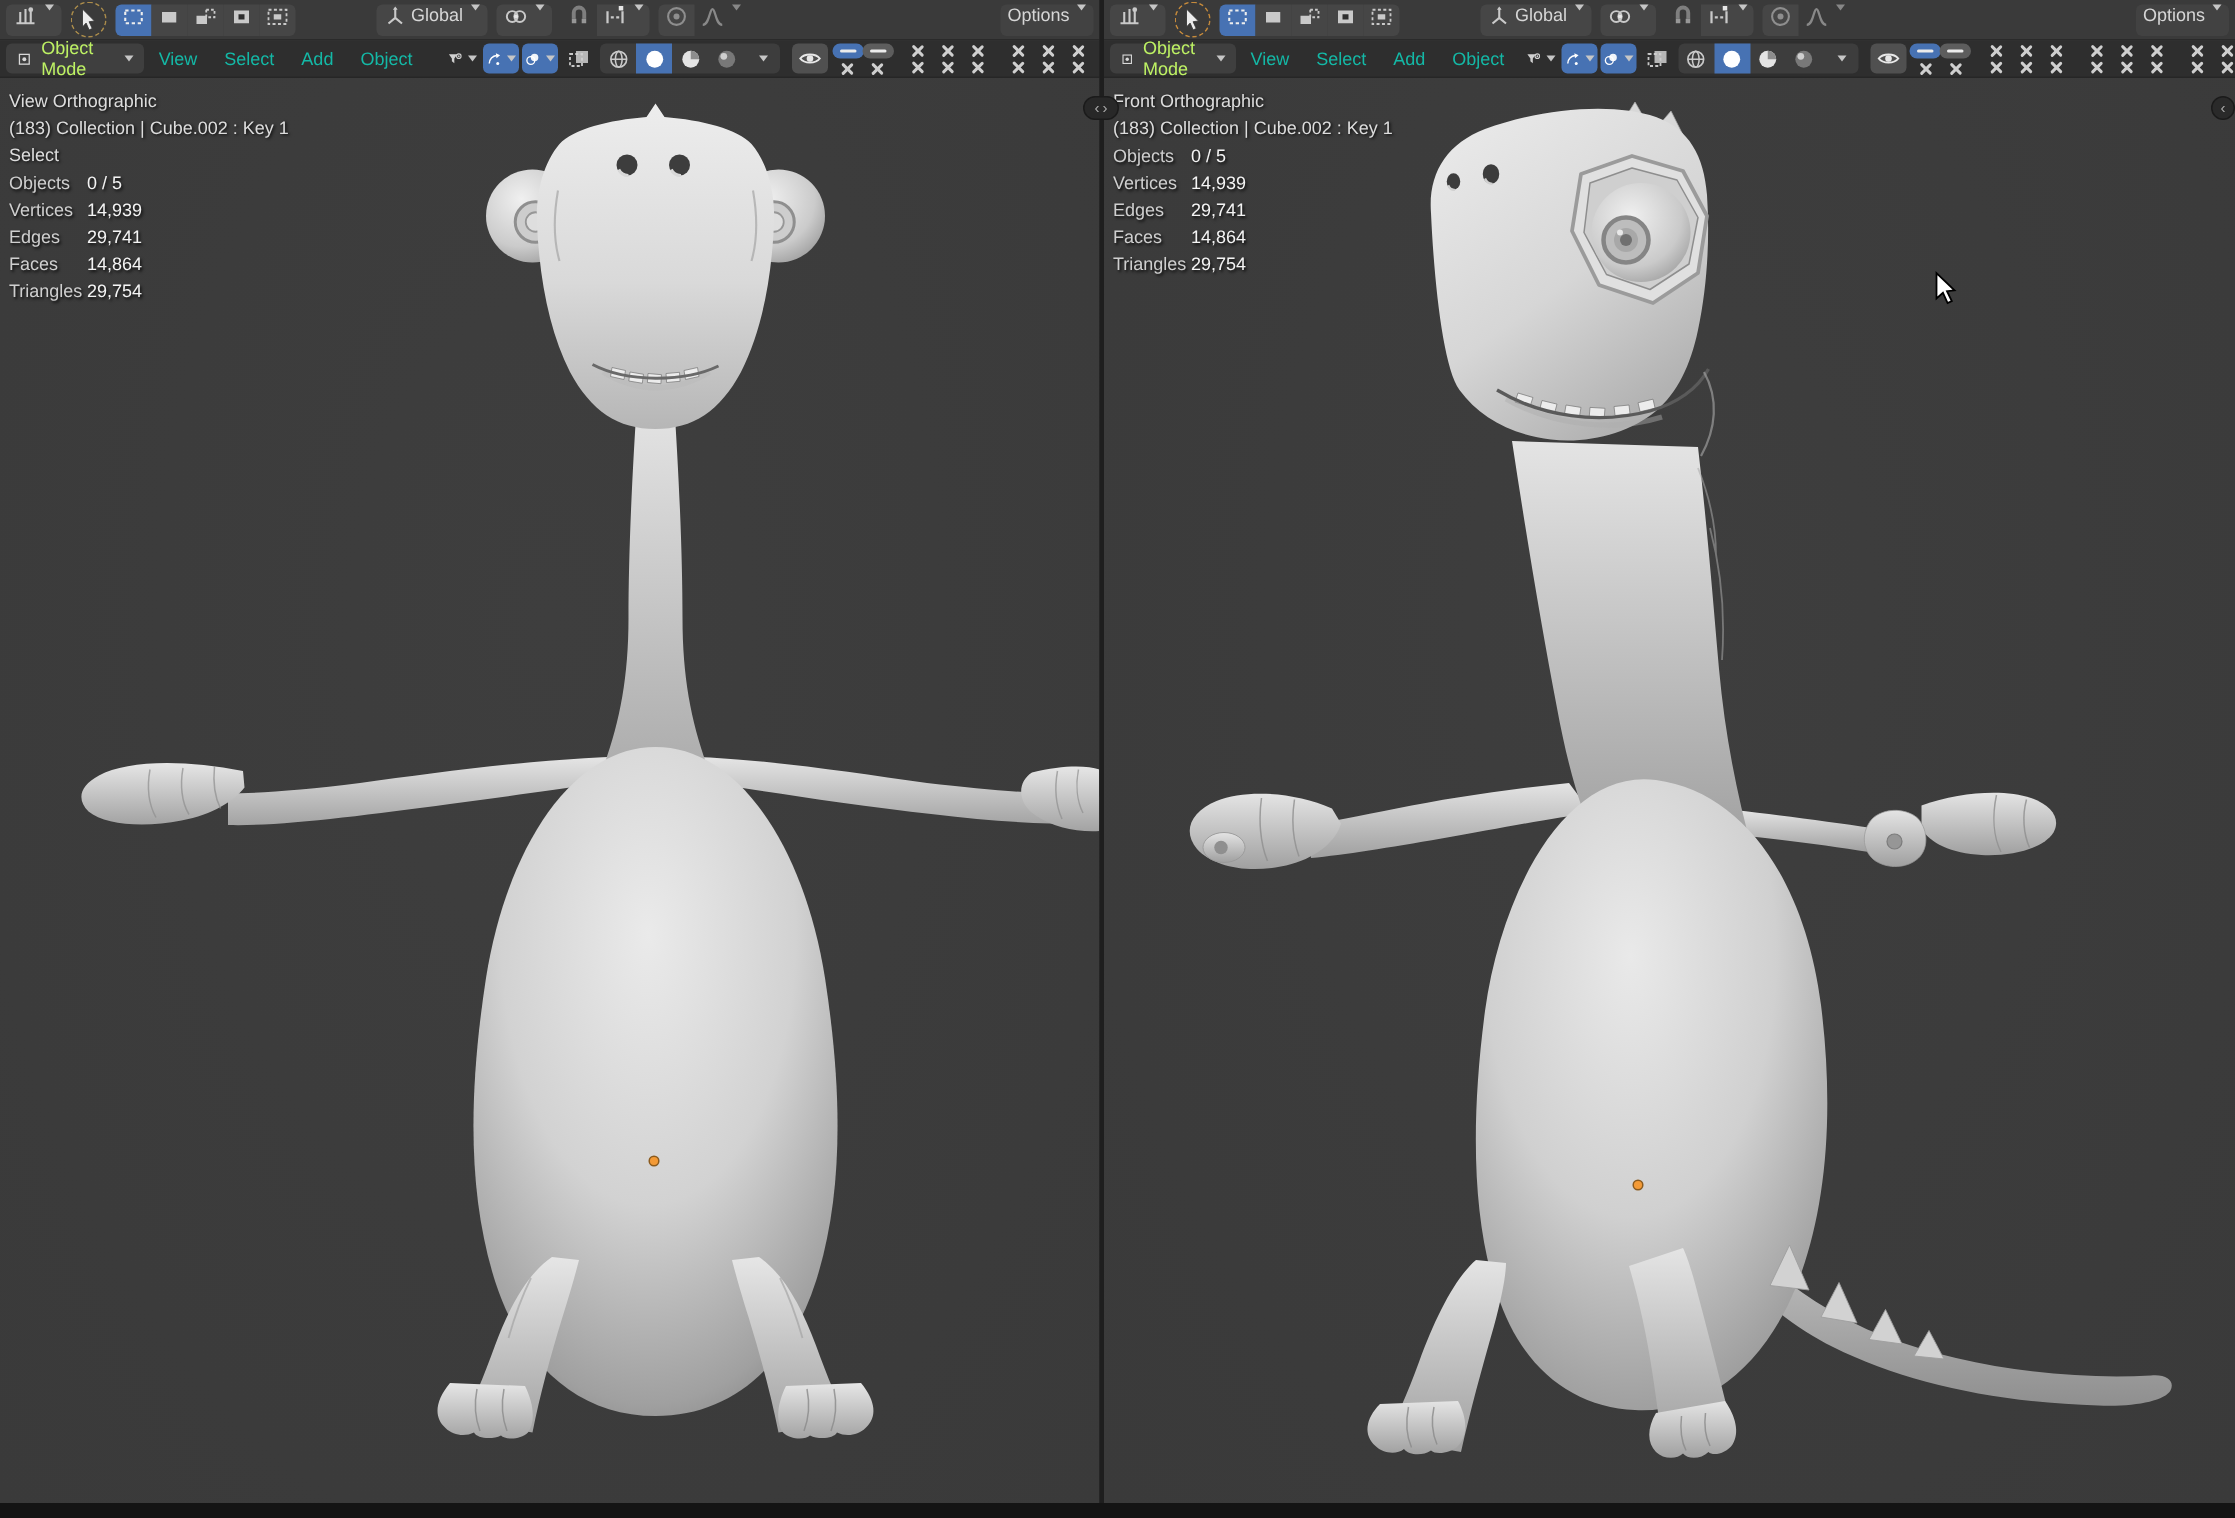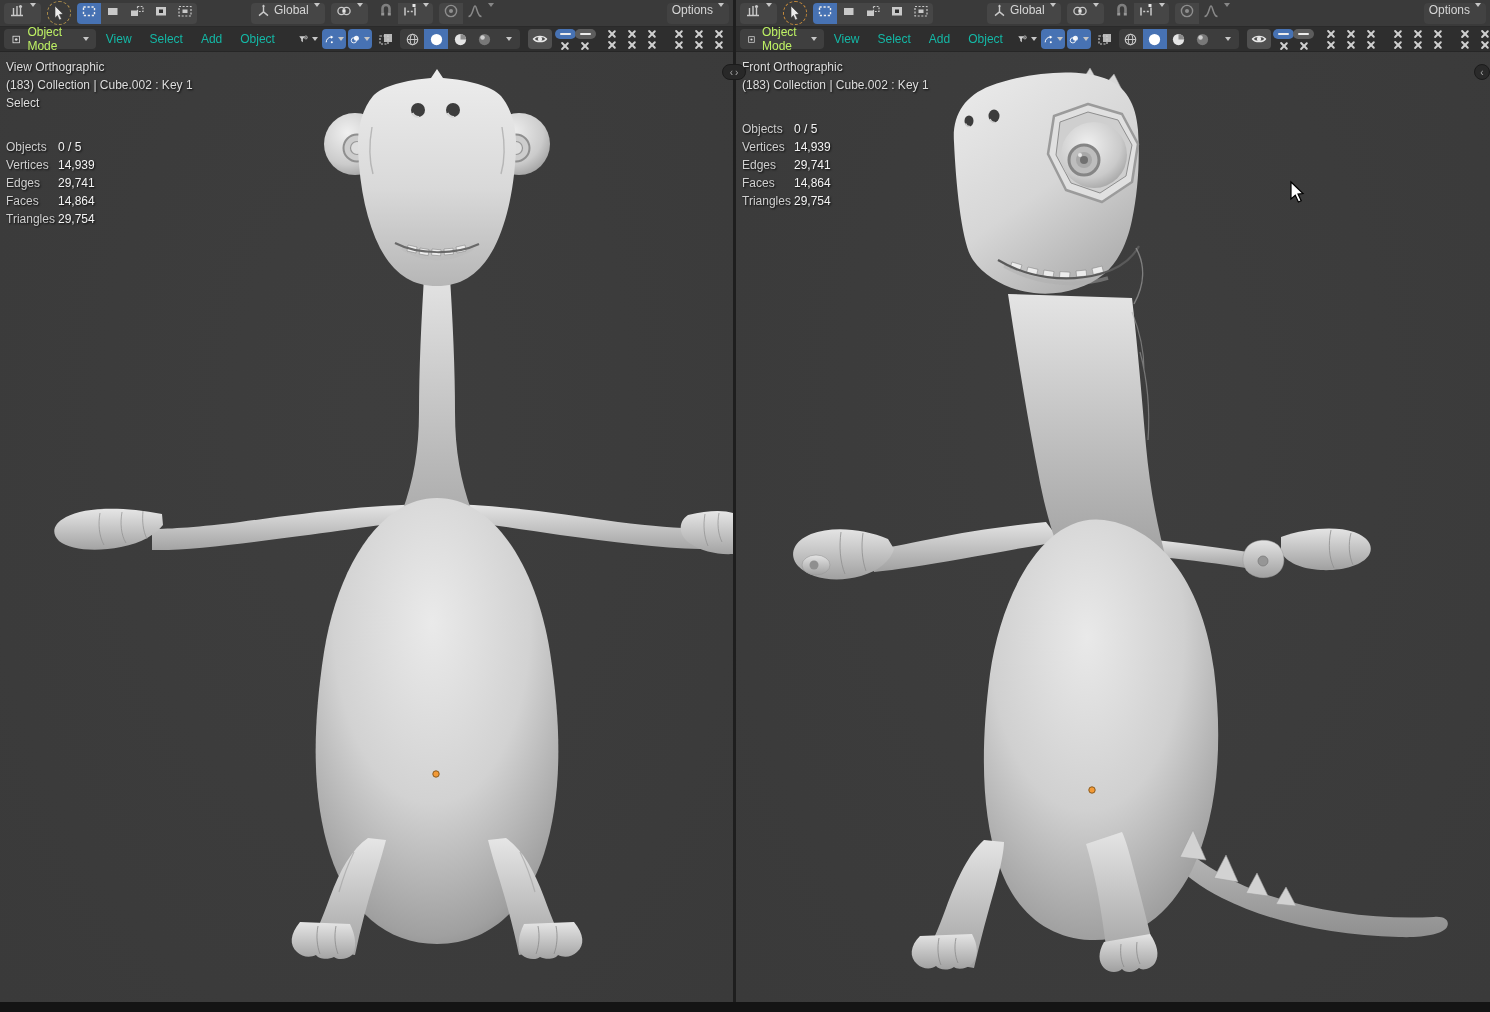--- a/index.html
+++ b/index.html
@@ -59,21 +59,21 @@
   .pill .minus { width:11px; height:2px; background:#ececec; border-radius:1px; }
   .xm { position:relative; width:10px; height:10px; }
   .xm::before, .xm::after { content:""; position:absolute; left:4.2px; top:0; width:1.7px; height:10px;
                             background:#cfcfcf; border-radius:1px; }
   .xm::before { transform:rotate(45deg); }
   .xm::after  { transform:rotate(-45deg); }
 
   
   .ov-text { position:absolute; left:6px; top:6px; color:#dddddd; font-size:12px; line-height:18px;
              text-shadow:1px 1px 2px rgba(0,0,0,.8); pointer-events:none; }
-  .stats { margin-top:26px; }
+  .stats { margin-top:1px; }
   .stat-row { display:flex; }
   .stat-label { width:52px; color:#cfcfcf; }
   .stat-value { color:#f4f4f4; }
 
   .model-svg { position:absolute; left:0; top:0; }
 
   
   .splitter { position:absolute; left:722px; top:64px; width:24px; height:16px; background:#282828;
               border:1px solid #1b1b1b; border-radius:8px; color:#a8a8a8; font-size:10px;
               display:flex; align-items:center; justify-content:center; gap:2px; z-index:5; }

